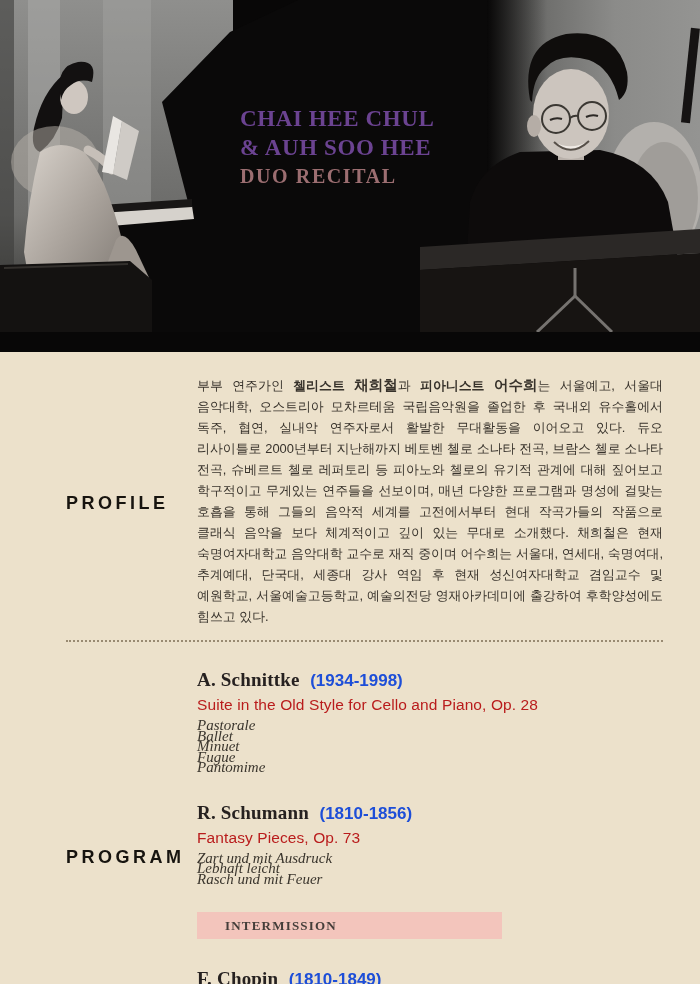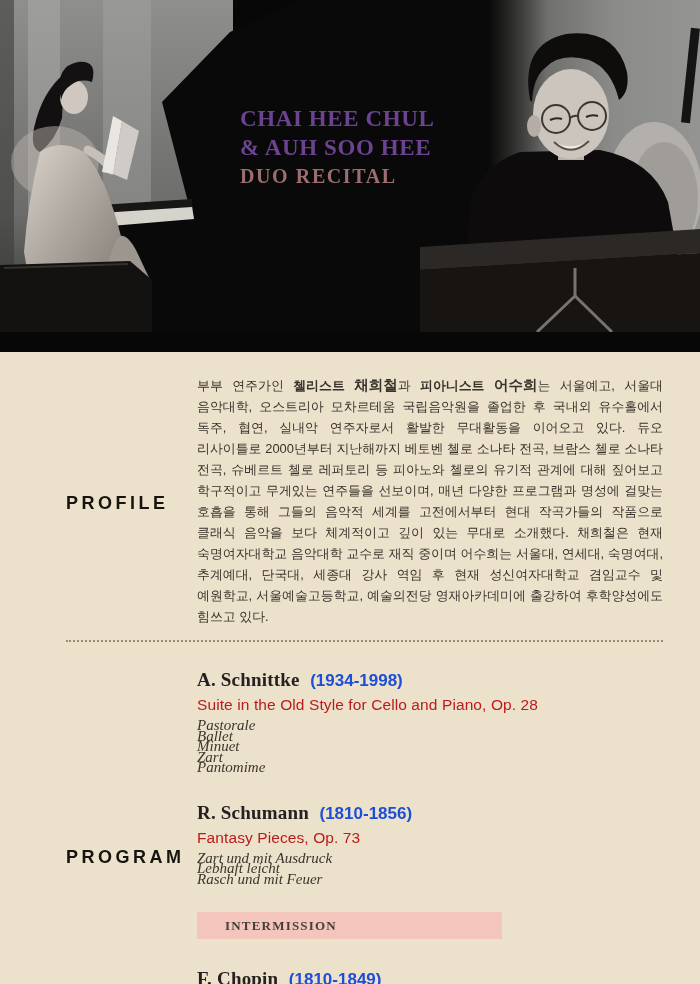--- a/index.html
+++ b/index.html
@@ -206,21 +206,21 @@
         <div class="program-item">
           <div class="composer-line">
             <span class="composer">A. Schnittke</span>
             <span class="years">(1934-1998)</span>
           </div>
           <div class="piece-title">Suite in the Old Style for Cello and Piano, Op. 28</div>
           <div class="movements">
               <div class="mvt">Pastorale</div>
               <div class="mvt">Ballet</div>
               <div class="mvt">Minuet</div>
-              <div class="mvt">Zart</div>
+              <div class="mvt">Fugue</div>
               <div class="mvt">Pantomime</div>
             </div>
         </div>
 
         <div class="program-item">
           <div class="composer-line">
             <span class="composer">R. Schumann</span>
             <span class="years">(1810-1856)</span>
           </div>
           <div class="piece-title">Fantasy Pieces, Op. 73</div>

